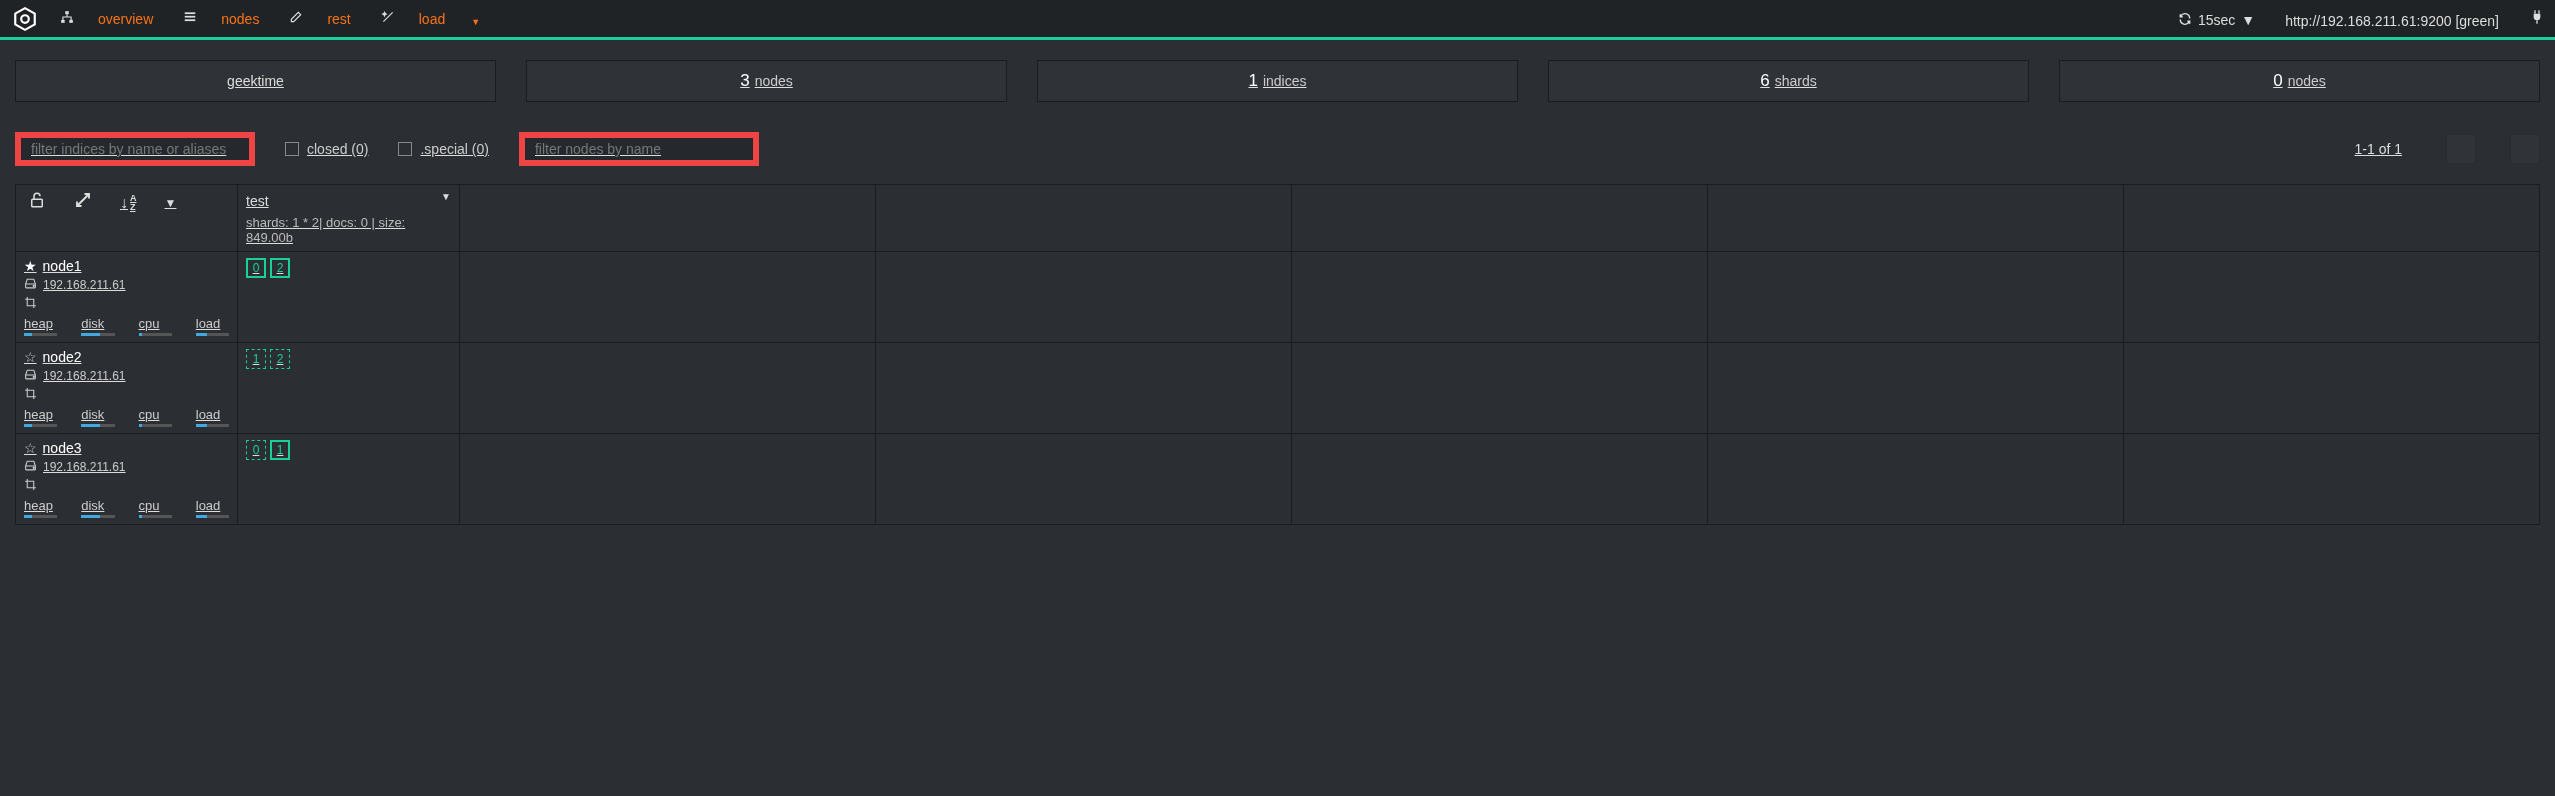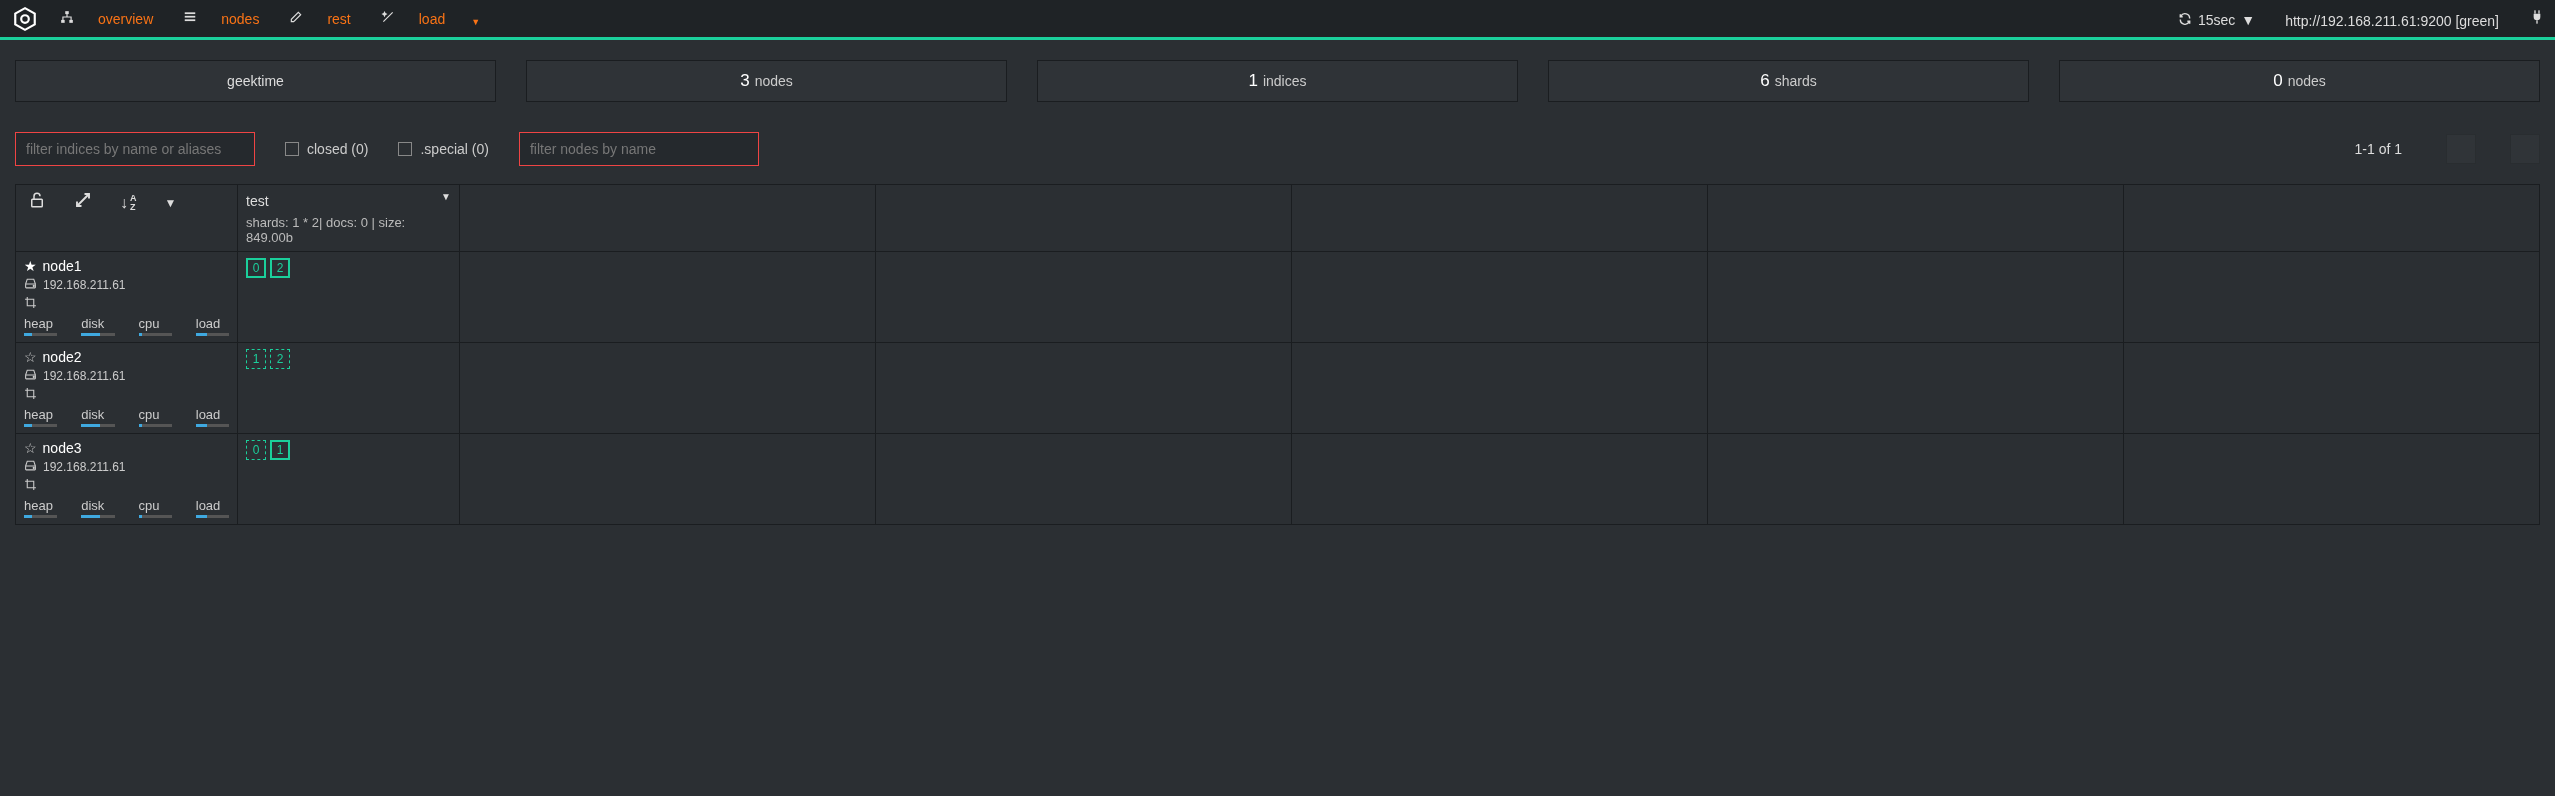--- a/index.html
+++ b/index.html
@@ -40,21 +40,21 @@
 .topbar-right {
   margin-left: auto;
   display: flex;
   align-items: flex-end;
   gap: 30px;
 }
 .refresh-item { display: flex; align-items: center; gap: 6px; cursor: pointer; }
 .host-item { color: #ddd; }
 .plug-icon { font-size: 16px; }
 
-.content { padding: 20px 15px 0 15px; }
+.content { padding: 20px 15px 0 15px; text-decoration: underline; }
 
 .stat-row {
   display: flex;
   gap: 30px;
   margin-bottom: 30px;
 }
 .stat-box {
   flex: 1;
   border: 1px solid #1a1d20;
   background: #2f3337;
@@ -68,21 +68,21 @@
 .stat-box .lbl { font-size: 14px; color: #ccc; }
 
 .filter-row {
   display: flex;
   align-items: center;
   gap: 30px;
   margin-bottom: 18px;
 }
 .filter-input {
   background: #25292d;
-  border: 1px solid #ef4444;
+  border: 6px solid #ef4444;
   color: #999;
   height: 34px;
   padding: 0 10px;
   width: 240px;
   font-size: 14px;
 }
 .filter-input::placeholder { color: #777; }
 .chk-group { display: flex; align-items: center; gap: 8px; color: #ccc; }
 .chk-box {
   width: 14px; height: 14px;

